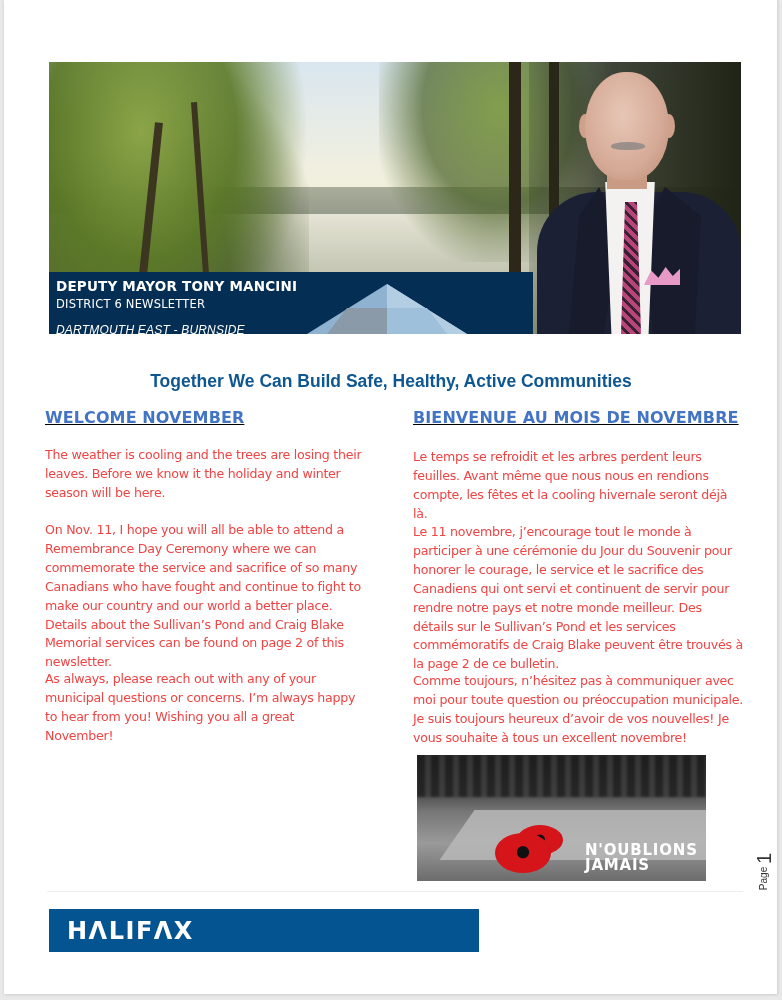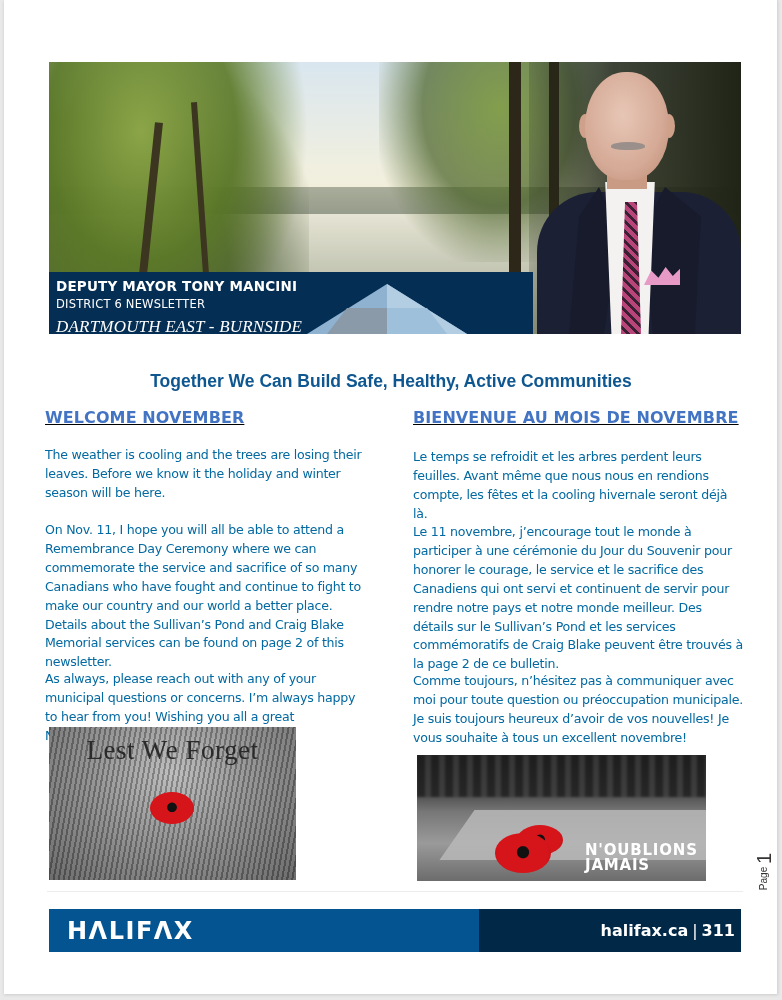--- a/index.html
+++ b/index.html
@@ -107,41 +107,41 @@
     position: absolute; left: 7px; top: 216px;
     color: #ffffff; font-size: 13.5px; font-weight: bold; letter-spacing: 0.2px;
     font-family: "DejaVu Sans", sans-serif;
   }
   .banner-sub {
     position: absolute; left: 7px; top: 235px;
     color: #ffffff; font-size: 11.5px; letter-spacing: 0.2px;
     font-family: "DejaVu Sans", sans-serif;
   }
   .banner-sub2 {
-    position: absolute; left: 7px; top: 255px;
-    color: #ffffff; font-size: 17px; font-style: italic; letter-spacing: 0.2px;
-    font-family: Liberation Serif, serif;
+    position: absolute; left: 7px; top: 261px;
+    color: #ffffff; font-size: 12px; font-style: italic; letter-spacing: 0.2px;
+    font-family: Liberation Sans, sans-serif;
   }
 
   
   .tagline {
     position: absolute; left: 0; width: 774px; top: 371px; text-align: center;
     color: #0f5791; font-weight: bold; font-size: 17.5px;
   }
 
   
   .col { position: absolute; width: 330px; text-decoration: underline; }
   .col.left { left: 41px; top: 408px; }
   .col.right { left: 409px; top: 408px; }
   .col-heading {
     color: #4374c4; font-weight: bold; font-size: 16px; letter-spacing: 0.1px;
     font-family: "DejaVu Sans", sans-serif; line-height: 20px;
   }
   .col-para {
-    color: #0369a1; font-size: 12.6px; line-height: 18.9px;
+    color: #ef4444; font-size: 12.6px; line-height: 18.9px;
     font-family: "DejaVu Sans", sans-serif; letter-spacing: -0.25px;
   }
   .col.left .p1 { position: absolute; top: 38px; width: 318px; }
   .col.left .p2 { position: absolute; top: 113px; width: 320px; }
   .col.left .p3 { position: absolute; top: 262px; width: 318px; }
   .col.right .p1 { position: absolute; top: 40px; width: 332px; }
   .col.right .p2 { position: absolute; top: 115px; width: 332px; }
   .col.right .p3 { position: absolute; top: 264px; width: 332px; }
 
   
@@ -278,25 +278,20 @@
     <div class="col-para p3">As always, please reach out with any of your municipal questions or concerns. I’m always happy to hear from you! Wishing you all a great November!</div>
   </div>
 
   <div class="col right">
     <div class="col-heading">BIENVENUE AU MOIS DE NOVEMBRE</div>
     <div class="col-para p1">Le temps se refroidit et les arbres perdent leurs feuilles. Avant même que nous nous en rendions compte, les fêtes et la cooling hivernale seront déjà là.</div>
     <div class="col-para p2">Le 11 novembre, j’encourage tout le monde à participer à une cérémonie du Jour du Souvenir pour honorer le courage, le service et le sacrifice des Canadiens qui ont servi et continuent de servir pour rendre notre pays et notre monde meilleur. Des détails sur le Sullivan’s Pond et les services commémoratifs de Craig Blake peuvent être trouvés à la page 2 de ce bulletin.</div>
     <div class="col-para p3">Comme toujours, n’hésitez pas à communiquer avec moi pour toute question ou préoccupation municipale. Je suis toujours heureux d’avoir de vos nouvelles! Je vous souhaite à tous un excellent novembre!</div>
   </div>
 
-  <div class="lest-img">
-    <div class="grass"></div>
-    <div class="lest-text">Lest We Forget</div>
-    <div class="poppy"></div>
-  </div>
 
   <div class="nou-img">
     <div class="soldiers"></div>
     <div class="stone"></div>
     <div class="poppy p2"></div>
     <div class="poppy"></div>
     <div class="nou-text">
       <div>N'OUBLIONS</div>
       <div>JAMAIS</div>
     </div>
@@ -308,20 +303,15 @@
       <span class="num">1</span>
     </div>
   </div>
 
   <div class="divider"></div>
 
   <div class="footer">
     <div class="footer-left">
       <div class="footer-logo">HΛLIFΛX</div>
     </div>
-    <div class="footer-right">
-      <div class="footer-contact">
-        <span>halifax.ca</span><span class="sep">|</span><span>311</span>
-      </div>
-    </div>
   </div>
 
 </div>
 
 </body></html>

